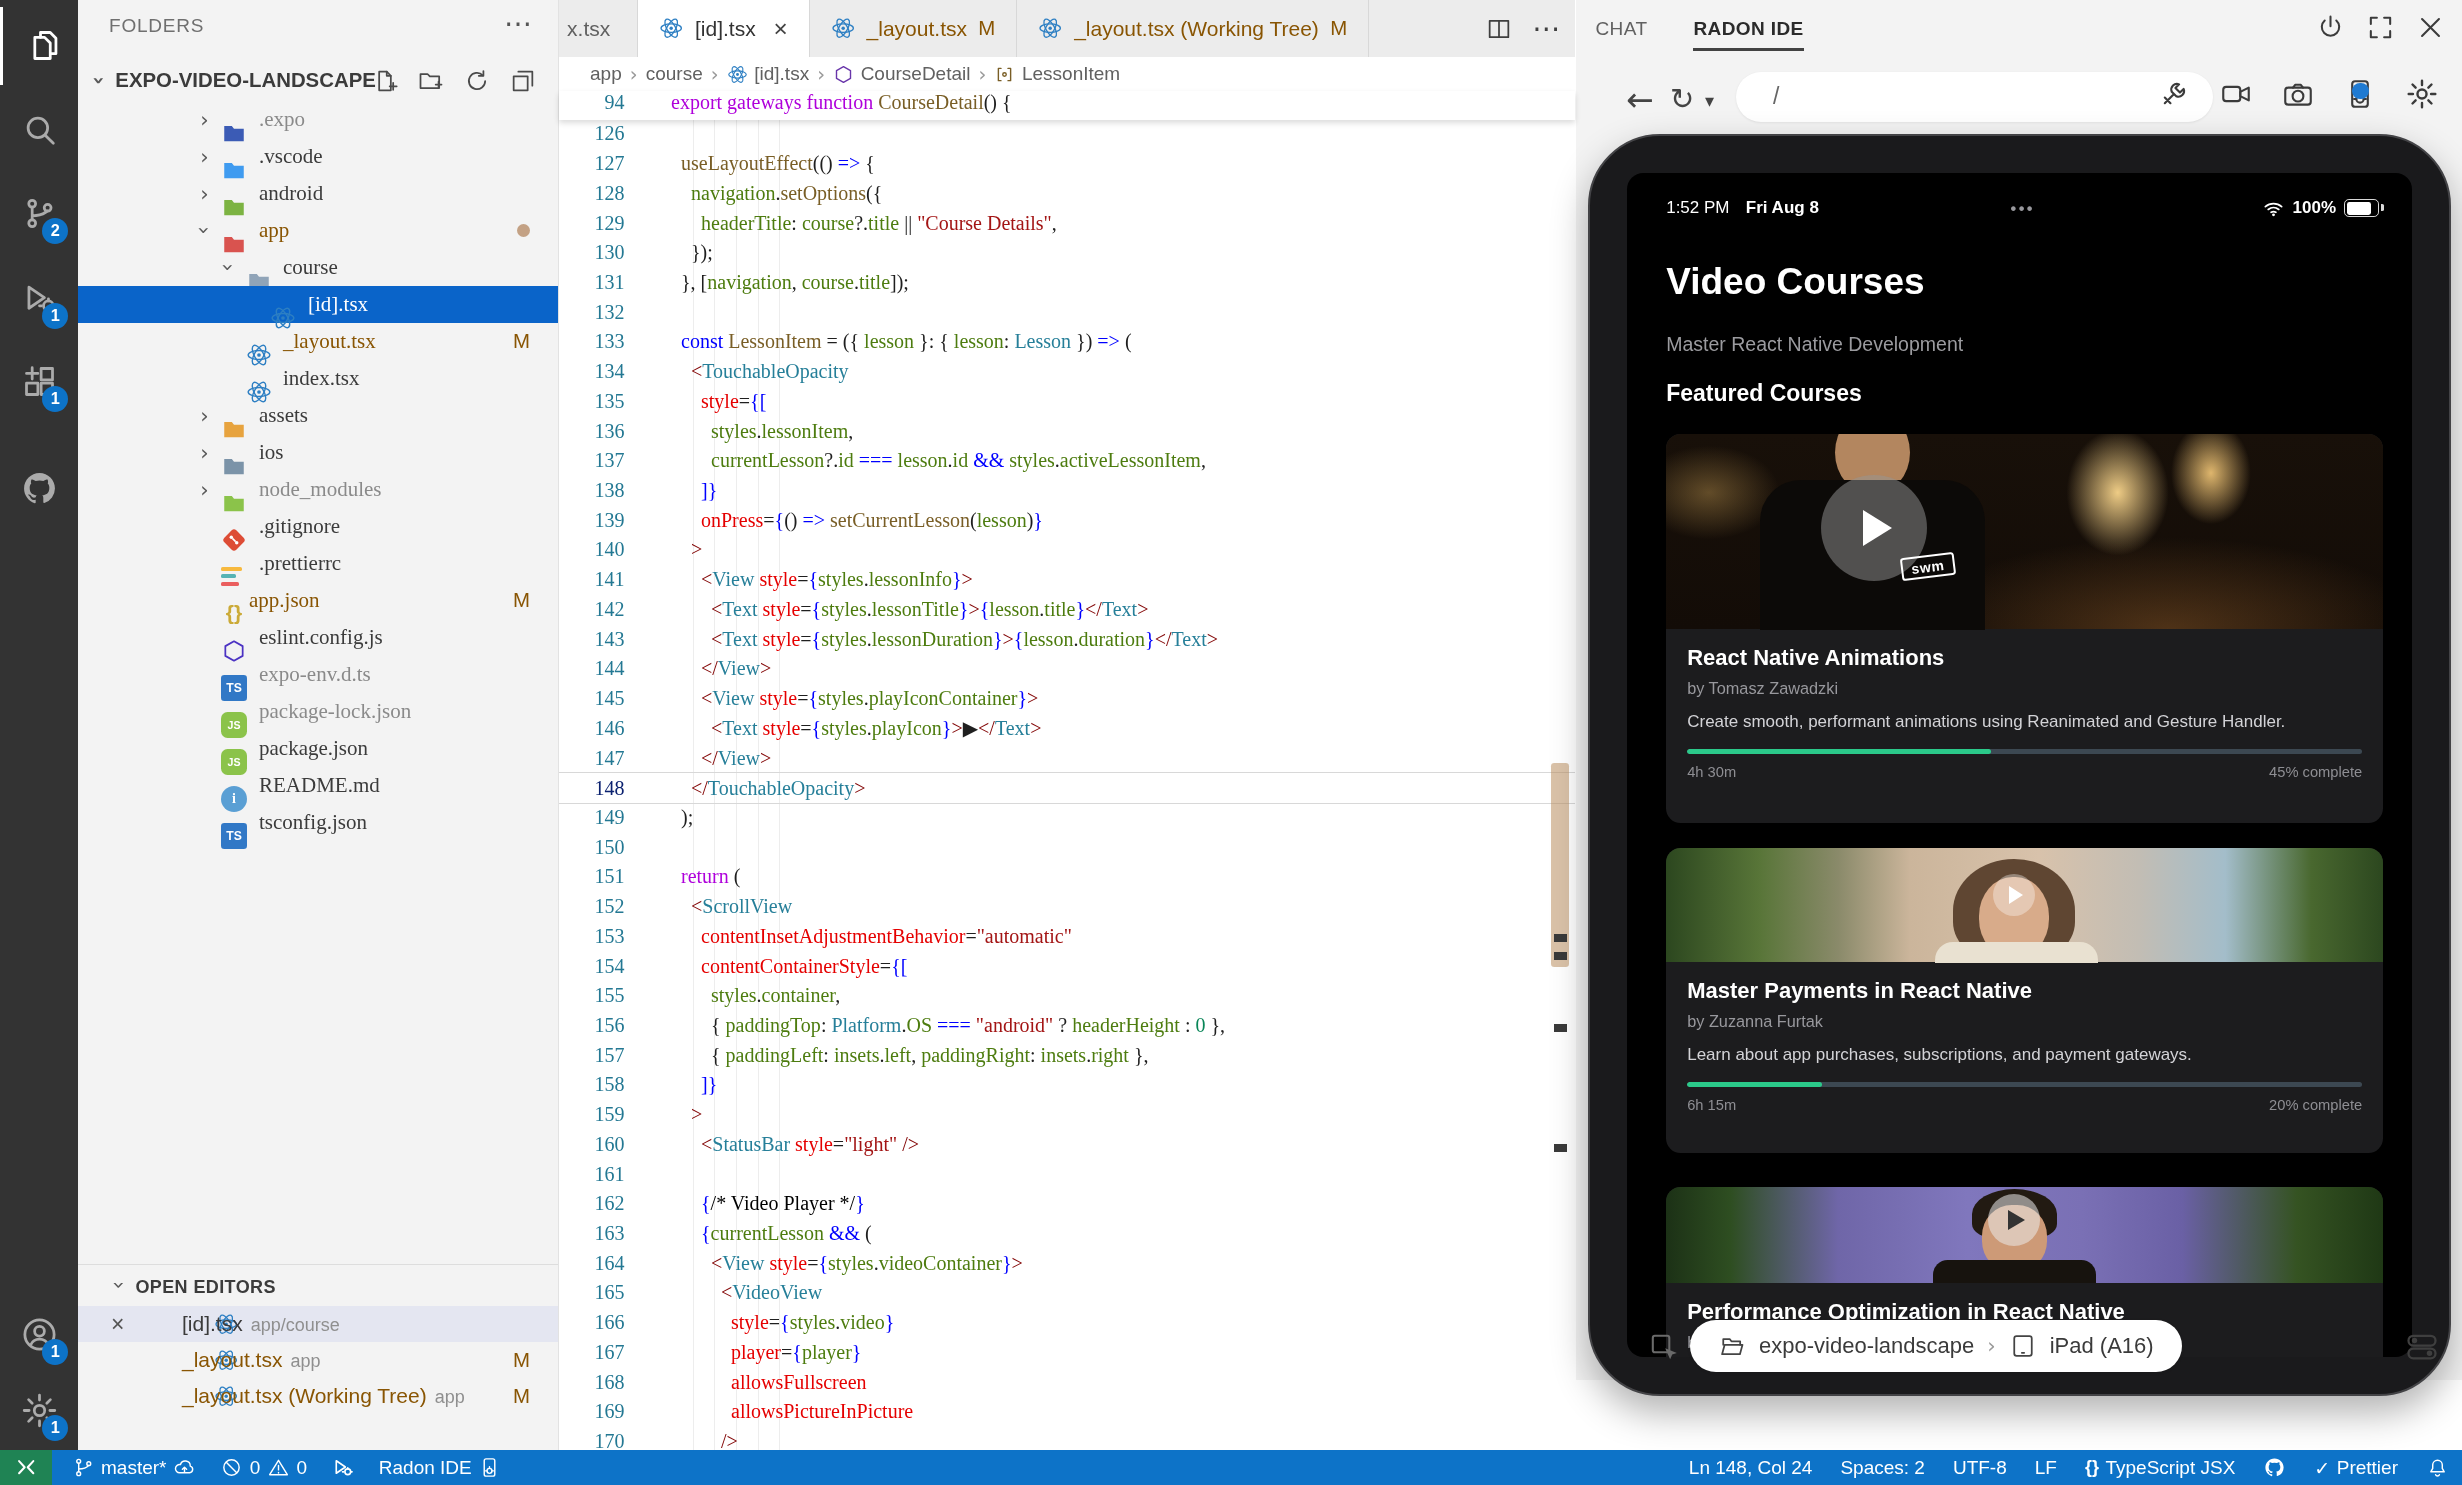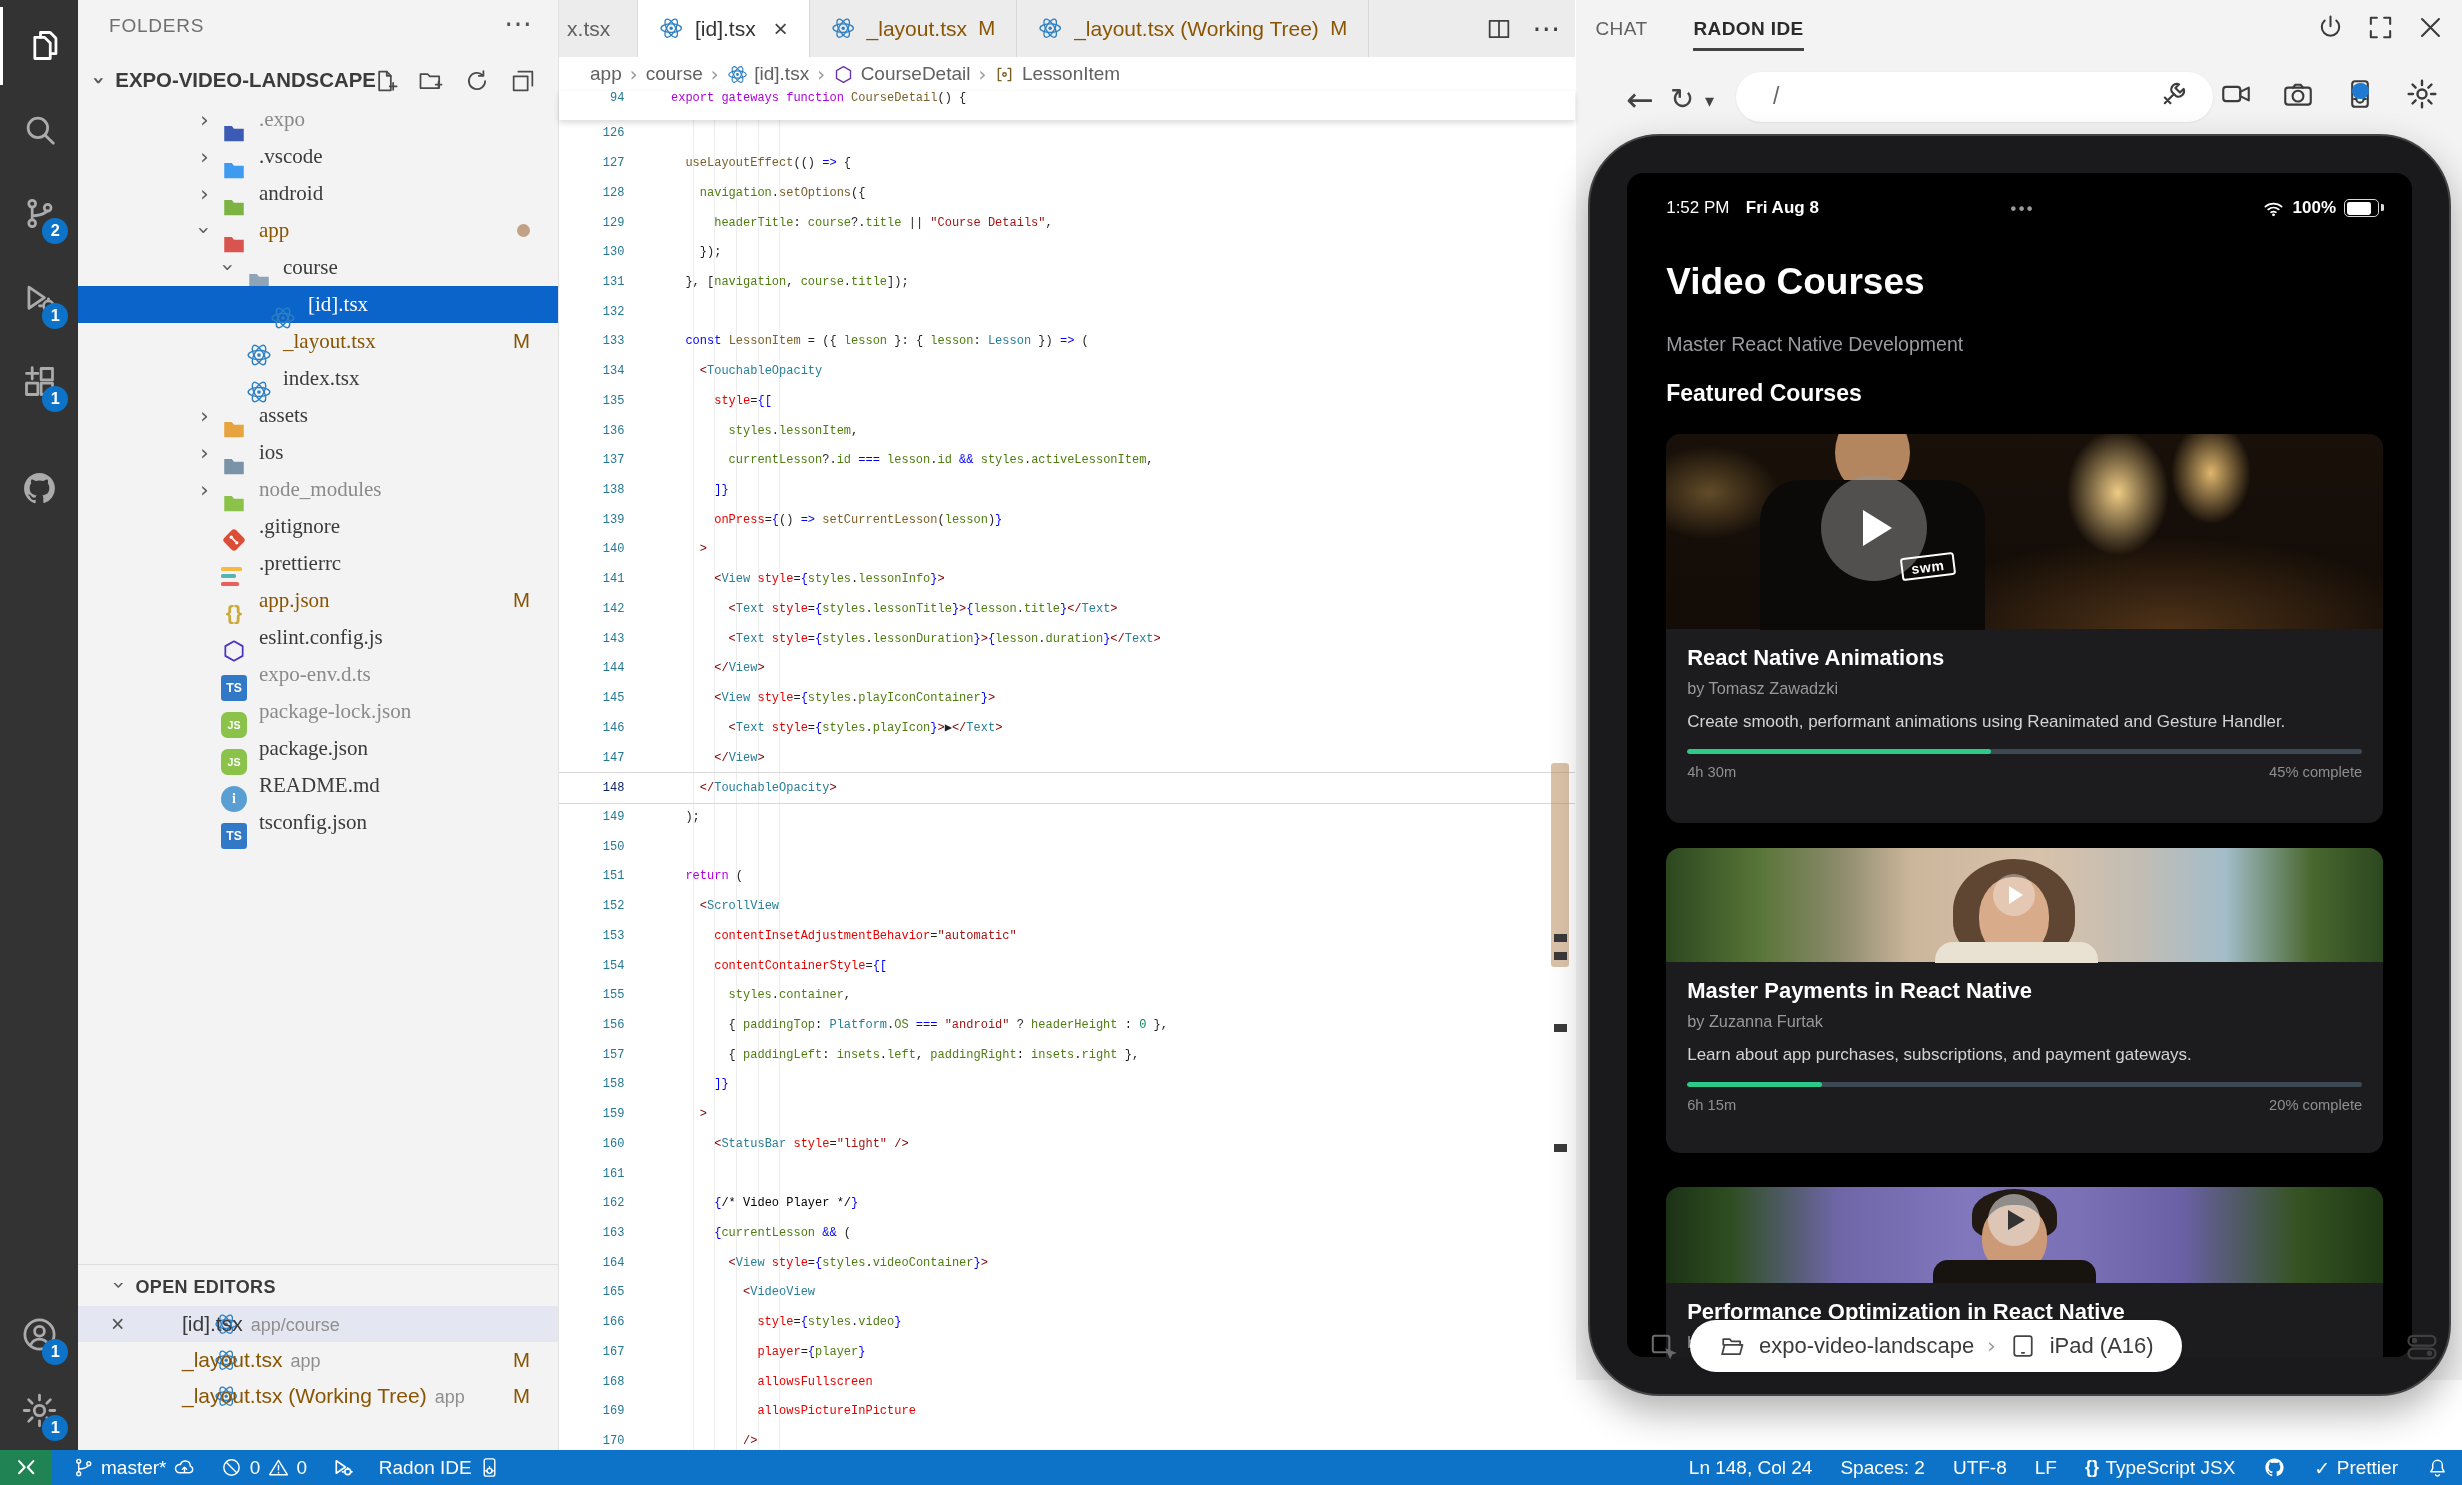--- a/index.html
+++ b/index.html
@@ -66,21 +66,21 @@
   .tab .tclose{font-size:24.4px;color:#444;margin-left:6.5px;}
   .tab .tbadge{font-size:20.4px;}
   #tab-actions{position:absolute;right:14.7px;top:0;height:57px;display:flex;align-items:center;gap:19.5px;color:#3f3f3f;}
   #tab-actions .icn{width:28px;height:28px;}
   #tab-actions .dots{font-size:28px;color:#3f3f3f;}
   #breadcrumb{position:absolute;left:31px;top:57px;height:34px;display:flex;align-items:center;gap:8.1px;font-size:19px;color:#616161;background:#fff;width:95%;}
   #breadcrumb .sep{color:#9b9b9b;font-size:19.5px;font-family:"DejaVu Sans",sans-serif;}
   #breadcrumb .bicon{width:21px;height:21px;}
   #sticky{position:absolute;left:0;top:91px;width:100%;height:29px;background:#fff;box-shadow:0 3.3px 5.7px rgba(0,0,0,.14);z-index:3;}
   #codewrap{position:absolute;left:0;top:120px;width:100%;height:1331px;overflow:hidden;}
-  .codefont{font-family:Liberation Mono, monospace;font-size:12px;white-space:pre;}
+  .codefont{font-family:Liberation Serif, serif;font-size:20px;white-space:pre;}
   .cl{position:absolute;left:0;width:100%;height:30px;line-height:30px;}
   .cl .ln{position:absolute;left:11.4px;width:54px;text-align:right;color:#237893;}
   .cl .ct{position:absolute;left:112px;}
   .cl.cur{border-top:1.6px solid #d8d8d8;border-bottom:1.6px solid #d8d8d8;}
   .cl.cur .ln{color:#0b216f;}
   .guide{position:absolute;top:0;bottom:0;width:0.8px;background:#ededed;}
   .tk-k{color:#AF00DB}.tk-b{color:#0000FF}.tk-f{color:#795E26}.tk-v{color:#4d7c0f}.tk-t{color:#267F99}
   .tk-a{color:#E50000}.tk-s{color:#A31515}.tk-c{color:#000000}.tk-m{color:#098658}.tk-p{color:#1f1f1f}.tk-g{color:#800000}
   #ruler-thumb{position:absolute;left:992px;top:643px;width:18px;height:204px;background:rgba(187,143,97,.55);border-radius:3.3px;}
   .rmark{position:absolute;left:995px;width:13px;height:8.1px;background:#3a3a3a;}
@@ -428,21 +428,21 @@
               <span style="display:block;width:14.7px;height:4.1px;background:#56b3b4;margin:3.3px 0;border-radius:1.6px"></span>
               <span style="display:block;width:18px;height:4.1px;background:#ea5e5e;margin:3.3px 0;border-radius:1.6px"></span>
             </span>
           </span>
           <span class="flabel" style="left:181px">.prettierrc</span>
         </div>
         <div class="trow mod">
           <span style="left: 143px; position: absolute;" class="abs-ic">
             <span class="ficon" style="color:#cbaa37;font-weight:700;font-size:21px;text-align:center">{}</span>
           </span>
-          <span class="flabel" style="left:181px">app.json</span>
+          <span class="flabel" style="left:171px">app.json</span>
           <span class="rbadge">M</span>
         </div>
         <div class="trow">
           <span style="left: 143px; position: absolute;" class="abs-ic">
             <span class="icn ficon ic-eslint">
               <svg viewBox="0 0 24 24" fill="none" stroke="currentColor" stroke-width="1.6" stroke-linecap="round" stroke-linejoin="round">
                 <path d="M12 3l8 4.5v9L12 21l-8-4.5v-9z"></path>
               </svg>
             </span>
           </span>

